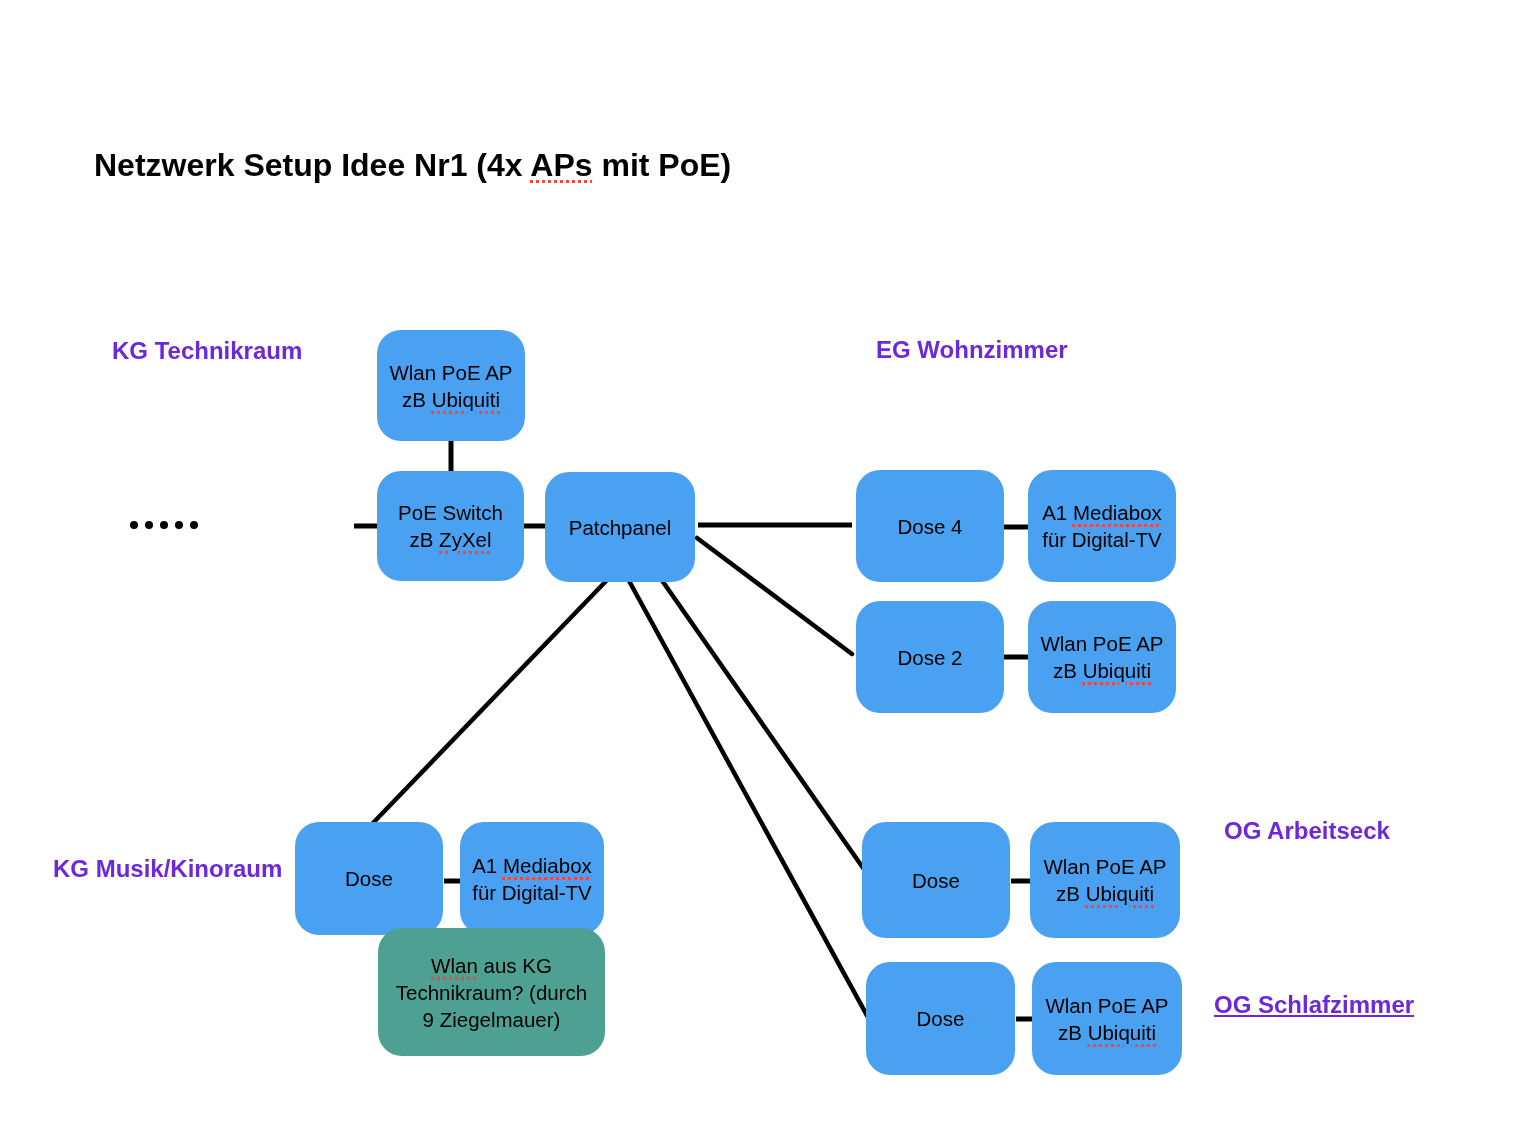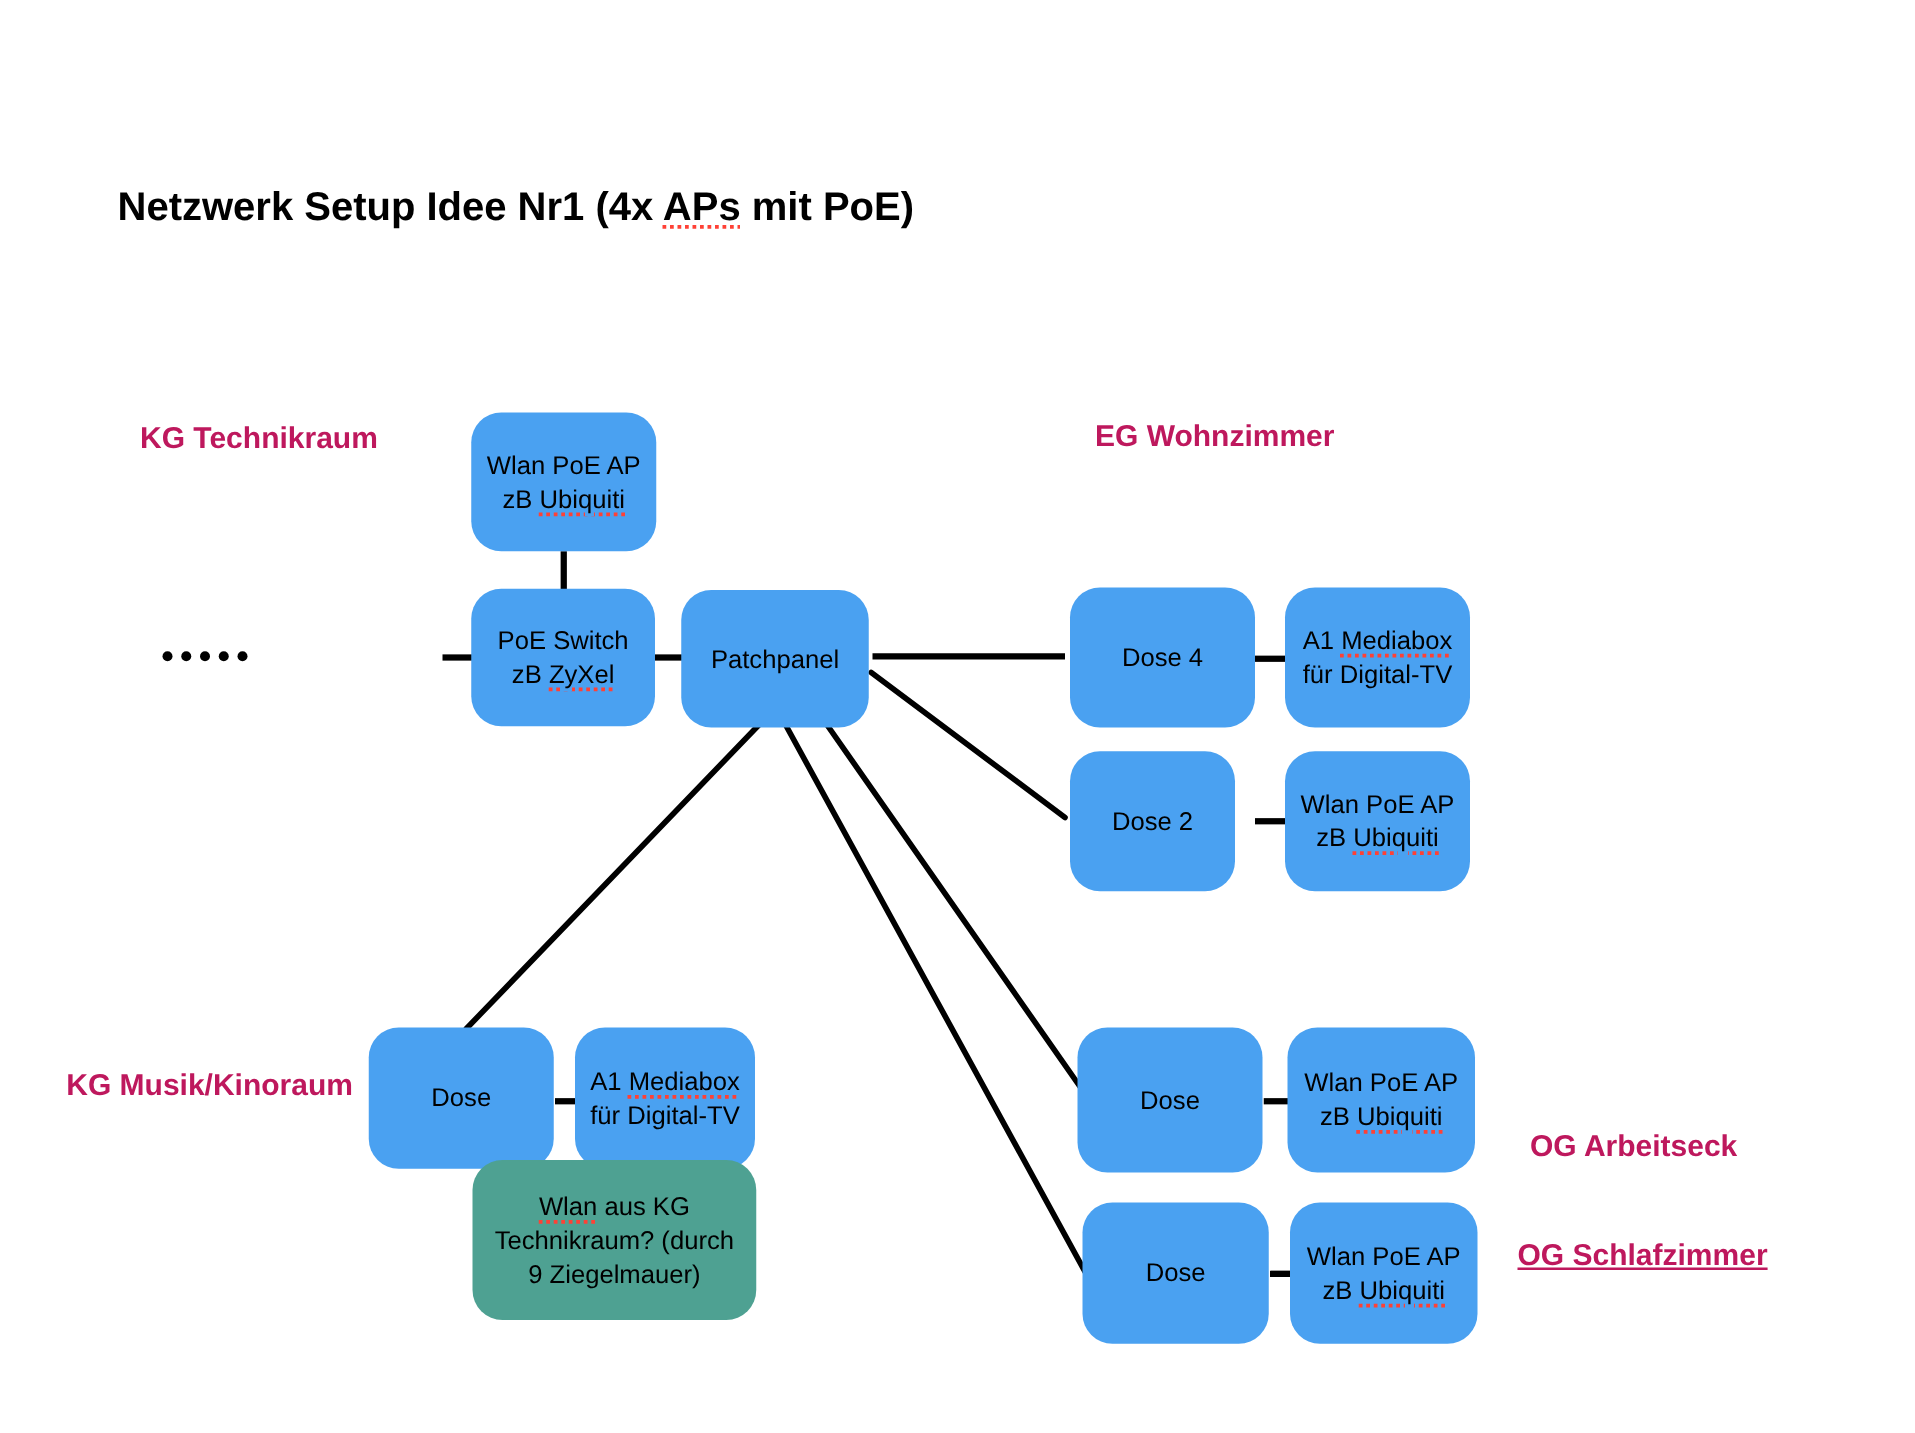--- a/index.html
+++ b/index.html
@@ -59,27 +59,27 @@
     font-size: 32px;
     font-weight: 700;
     color: #000000;
     white-space: nowrap;
   }
   .section-label {
     position: absolute;
     z-index: 1;
     font-size: 24px;
     font-weight: 700;
-    color: #be185d;
+    color: #6d28d9;
     white-space: nowrap;
   }
   #label-kg-technikraum  { left: 112px;  top: 337px; }
   #label-eg-wohnzimmer   { left: 876px;  top: 336px; }
   #label-kg-musik        { left: 53px;   top: 855px; }
-  #label-og-arbeitseck   { left: 1224px; top: 904px; }
+  #label-og-arbeitseck   { left: 1224px; top: 817px; }
   #label-og-schlafzimmer { left: 1214px; top: 991px; text-decoration: underline; }
   .dots {
     position: absolute;
     left: 130px;
     top: 521px;
     z-index: 1;
     display: flex;
     gap: 7px;
   }
   .dot {
@@ -88,21 +88,21 @@
     border-radius: 50%;
     background: #000000;
   }
   
   #node-wlan-ap-kg            { left: 377px;  top: 330px; width: 148px; height: 111px; }
   #node-a1-modem              { left: 207px;  top: 471px; width: 147px; height: 110px; }
   #node-poe-switch            { left: 377px;  top: 471px; width: 147px; height: 110px; }
   #node-patchpanel            { left: 545px;  top: 472px; width: 150px; height: 110px; }
   #node-dose-1                { left: 856px;  top: 470px; width: 148px; height: 112px; }
   #node-mediabox-eg           { left: 1028px; top: 470px; width: 148px; height: 112px; }
-  #node-dose-2                { left: 856px;  top: 601px; width: 132px; height: 112px; }
+  #node-dose-2                { left: 856px;  top: 601px; width: 148px; height: 112px; }
   #node-wlan-ap-eg            { left: 1028px; top: 601px; width: 148px; height: 112px; }
   #node-dose-kg               { left: 295px;  top: 822px; width: 148px; height: 113px; }
   #node-mediabox-kg           { left: 460px;  top: 822px; width: 144px; height: 113px; }
   #node-wlan-note             { left: 378px;  top: 928px; width: 227px; height: 128px; }
   #node-dose-og-arbeitseck    { left: 862px;  top: 822px; width: 148px; height: 116px; }
   #node-wlan-ap-og-arbeitseck { left: 1030px; top: 822px; width: 150px; height: 116px; }
   #node-dose-og-schlafzimmer  { left: 866px;  top: 962px; width: 149px; height: 113px; }
   #node-wlan-ap-og-schlafzimmer { left: 1032px; top: 962px; width: 150px; height: 113px; }
 </style>
 </head>

